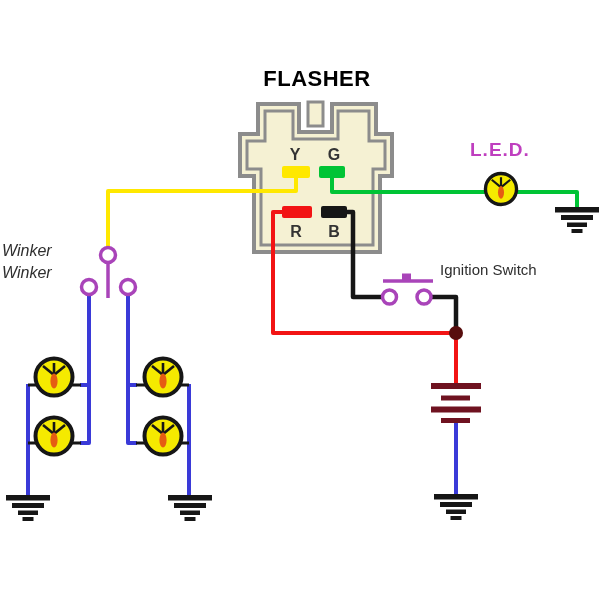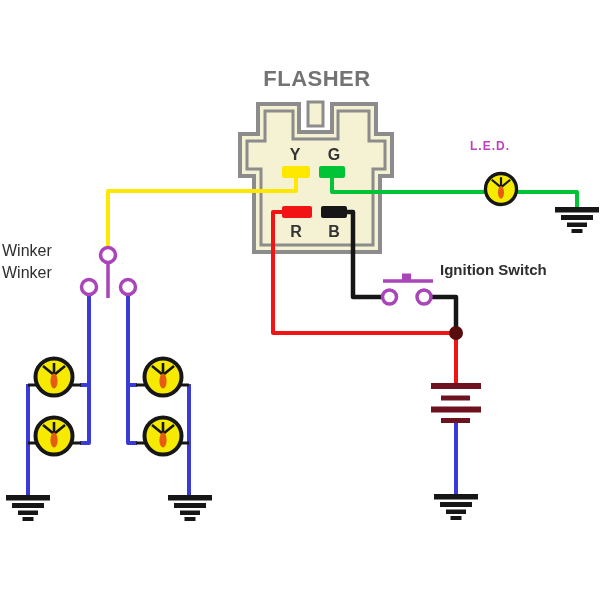--- a/index.html
+++ b/index.html
@@ -3,24 +3,24 @@
 <meta charset="utf-8">
 <style>
   html,body{margin:0;padding:0;}
   body{
     width:600px;height:600px;position:relative;background:#ffffff;
     font-family:"Liberation Sans","DejaVu Sans",sans-serif;overflow:hidden;
   }
   #diagram-svg{position:absolute;left:0;top:0;width:600px;height:600px;}
   .lbl{position:absolute;white-space:nowrap;}
   .lbl-flasher{left:250px;top:66px;width:134px;text-align:center;
-    font-size:22px;font-weight:bold;color:#737373;letter-spacing:.5px;}
-  .lbl-winker{left:2px;top:240px;font-size:16px;line-height:22px;color:#2e2e2e;}
-  .lbl-ignition{left:440px;top:261px;font-size:15px;color:#2e2e2e;font-weight:bold;}
-  .lbl-led{left:470px;top:139px;font-size:12px;font-weight:bold;
+    font-size:22px;font-weight:bold;color:#000000;letter-spacing:.5px;}
+  .lbl-winker{left:2px;top:240px;font-size:16px;line-height:22px;color:#2e2e2e;font-style:italic;}
+  .lbl-ignition{left:440px;top:261px;font-size:15px;color:#2e2e2e;}
+  .lbl-led{left:470px;top:139px;font-size:19px;font-weight:bold;
     color:#bf3fbf;letter-spacing:1px;text-align:center;}
   .lbl-term{width:20px;text-align:center;font-size:16px;font-weight:bold;color:#333;}
   .t-y{left:285px;top:146px;} .t-g{left:324px;top:146px;}
   .t-r{left:286px;top:223px;} .t-b{left:324px;top:223px;}
 </style>
 </head>
 <body>
 
 <svg id="diagram-svg" viewBox="0 0 600 600">
   <defs>

